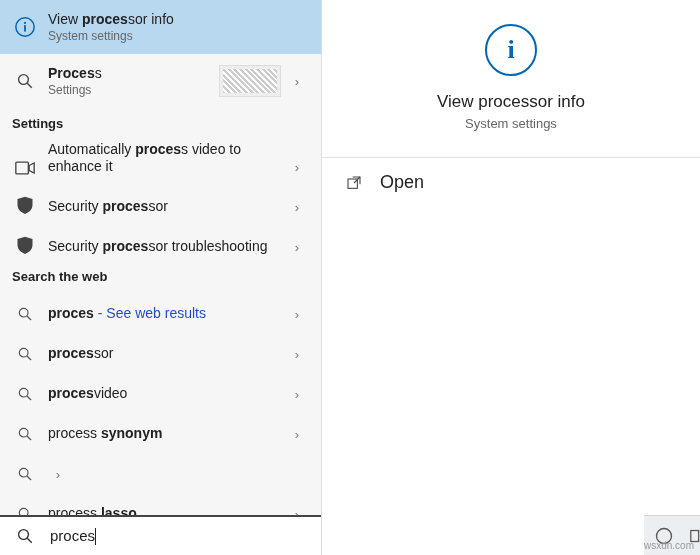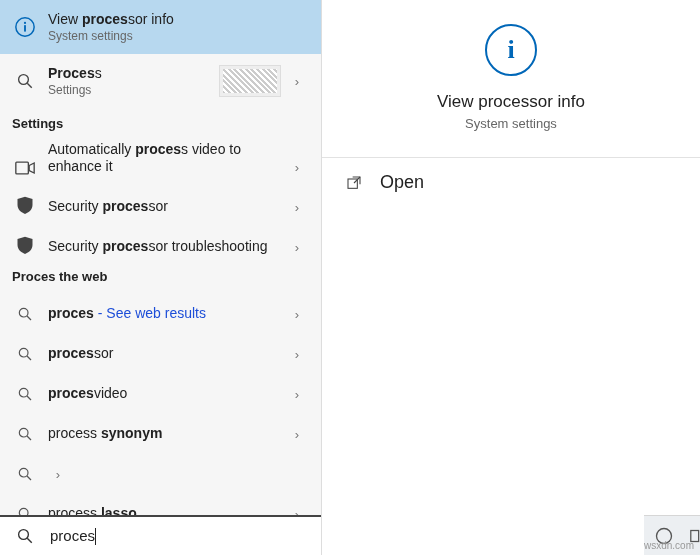--- a/index.html
+++ b/index.html
@@ -117,21 +117,21 @@
           <svg width="18" height="20" viewBox="0 0 24 26">
               <path d="M12 2 L22 5 V13 C22 19 17 23 12 25 C7 23 2 19 2 13 V5 Z" fill="#444"></path>
             </svg>
         </span>
         <span class="row-text">
             <span class="row-title"><span>Security </span><b>proces</b><span>sor troubleshooting</span></span>
           </span>
         <span class="chevron">›</span>
       </div>
 
-      <div class="section-header">Proces the web</div>
+      <div class="section-header">Search the web</div>
 
       <div class="result-row">
         <span class="row-icon">
             <svg width="16" height="16" viewBox="0 0 24 24">
               <circle cx="10" cy="10" r="6.5" fill="none" stroke="#555" stroke-width="1.8"></circle>
               <line x1="15" y1="15" x2="21" y2="21" stroke="#555" stroke-width="1.8"></line>
             </svg>
           </span>
         <span class="row-text">
             <span class="row-title"><span></span><b>proces</b><span></span><span class="grey"> - See web results</span></span>

